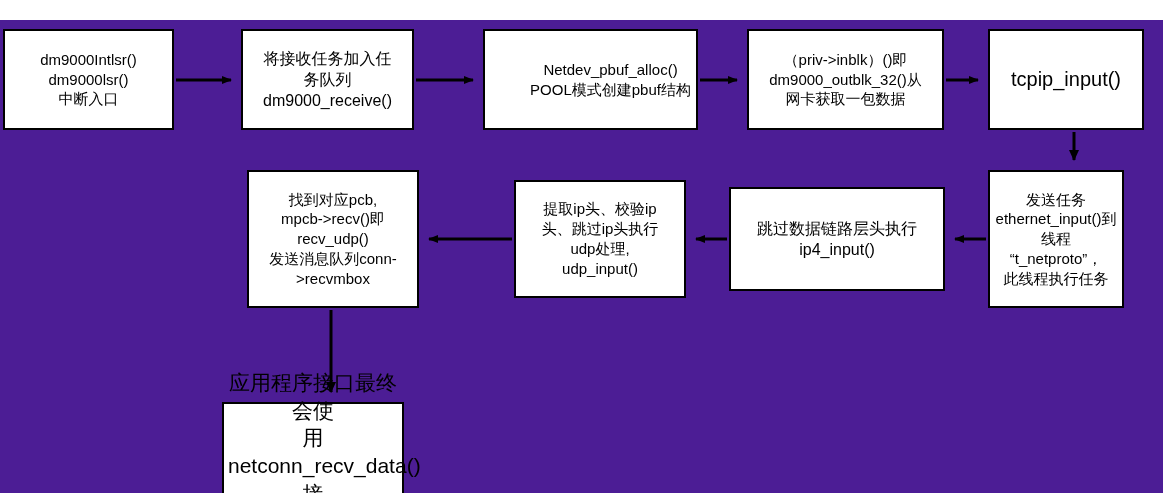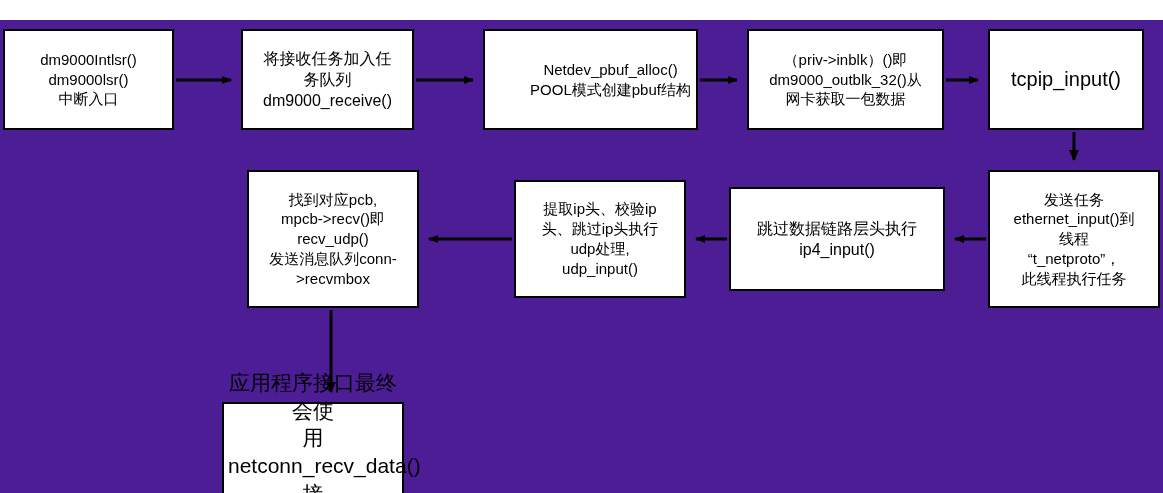--- a/index.html
+++ b/index.html
@@ -91,21 +91,21 @@
 中断入口</span></div>
       <div class="node" style="left: 241px; top: 9px; width: 173px; height: 101px; font-size: 16px;"><span class="node-text">将接收任务加入任
 务队列
 dm9000_receive()</span></div>
       <div class="node" style="left: 483px; top: 9px; width: 215px; height: 101px; font-size: 15px; padding-left: 44px;"><span class="node-text">Netdev_pbuf_alloc()
 POOL模式创建pbuf结构</span></div>
       <div class="node" style="left: 747px; top: 9px; width: 197px; height: 101px; font-size: 15px;"><span class="node-text">（priv-&gt;inblk）()即
 dm9000_outblk_32()从
 网卡获取一包数据</span></div>
       <div class="node" style="left: 988px; top: 9px; width: 156px; height: 101px; font-size: 20px;"><span class="node-text">tcpip_input()</span></div>
-      <div class="node" style="left: 988px; top: 150px; width: 172px; height: 138px; font-size: 15px;"><span class="node-text">发送任务
+      <div class="node" style="left: 988px; top: 150px; width: 136px; height: 138px; font-size: 15px;"><span class="node-text">发送任务
 ethernet_input()到
 线程
 “t_netproto”，
 此线程执行任务</span></div>
       <div class="node" style="left: 729px; top: 167px; width: 216px; height: 104px; font-size: 16px;"><span class="node-text">跳过数据链路层头执行
 ip4_input()</span></div>
       <div class="node" style="left: 514px; top: 160px; width: 172px; height: 118px; font-size: 15px;"><span class="node-text">提取ip头、校验ip
 头、跳过ip头执行
 udp处理,
 udp_input()</span></div>

